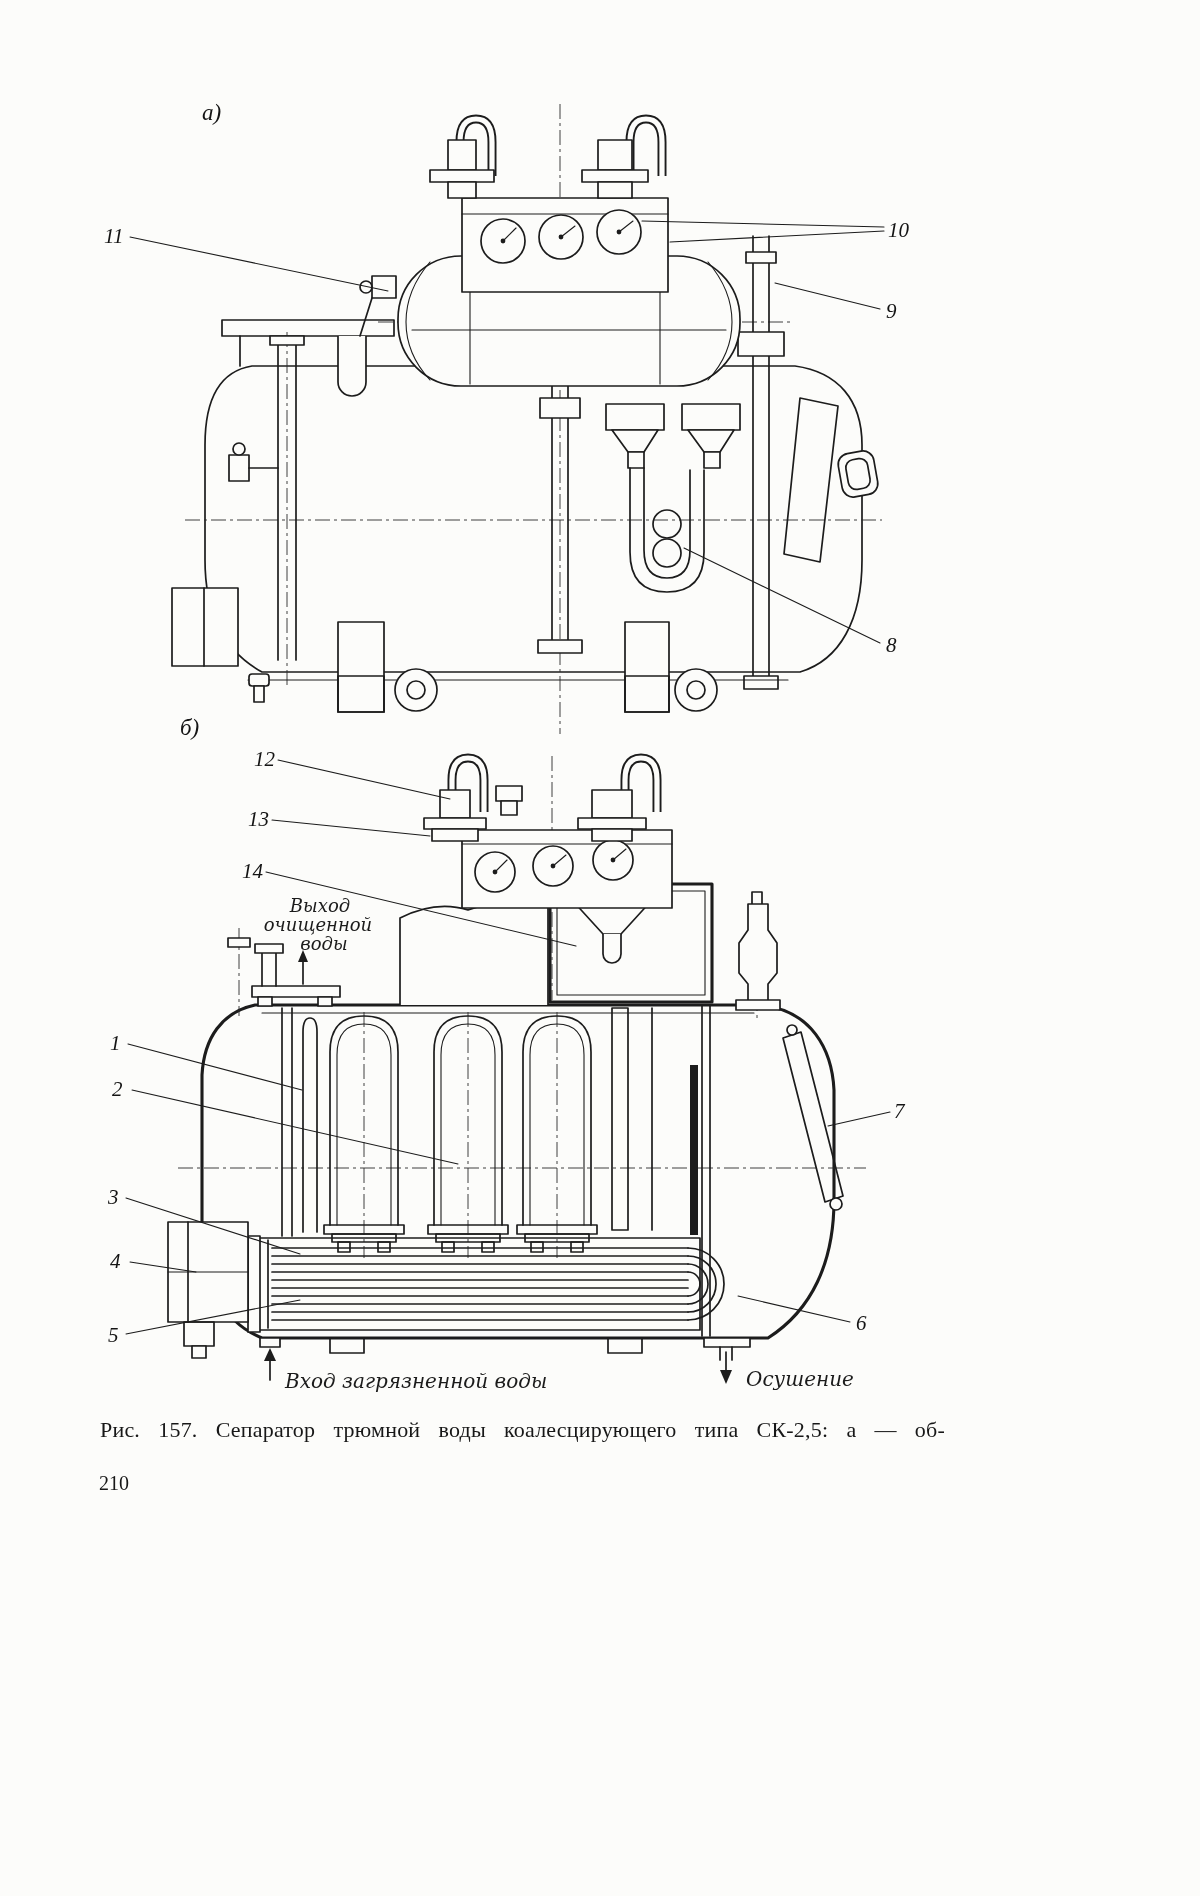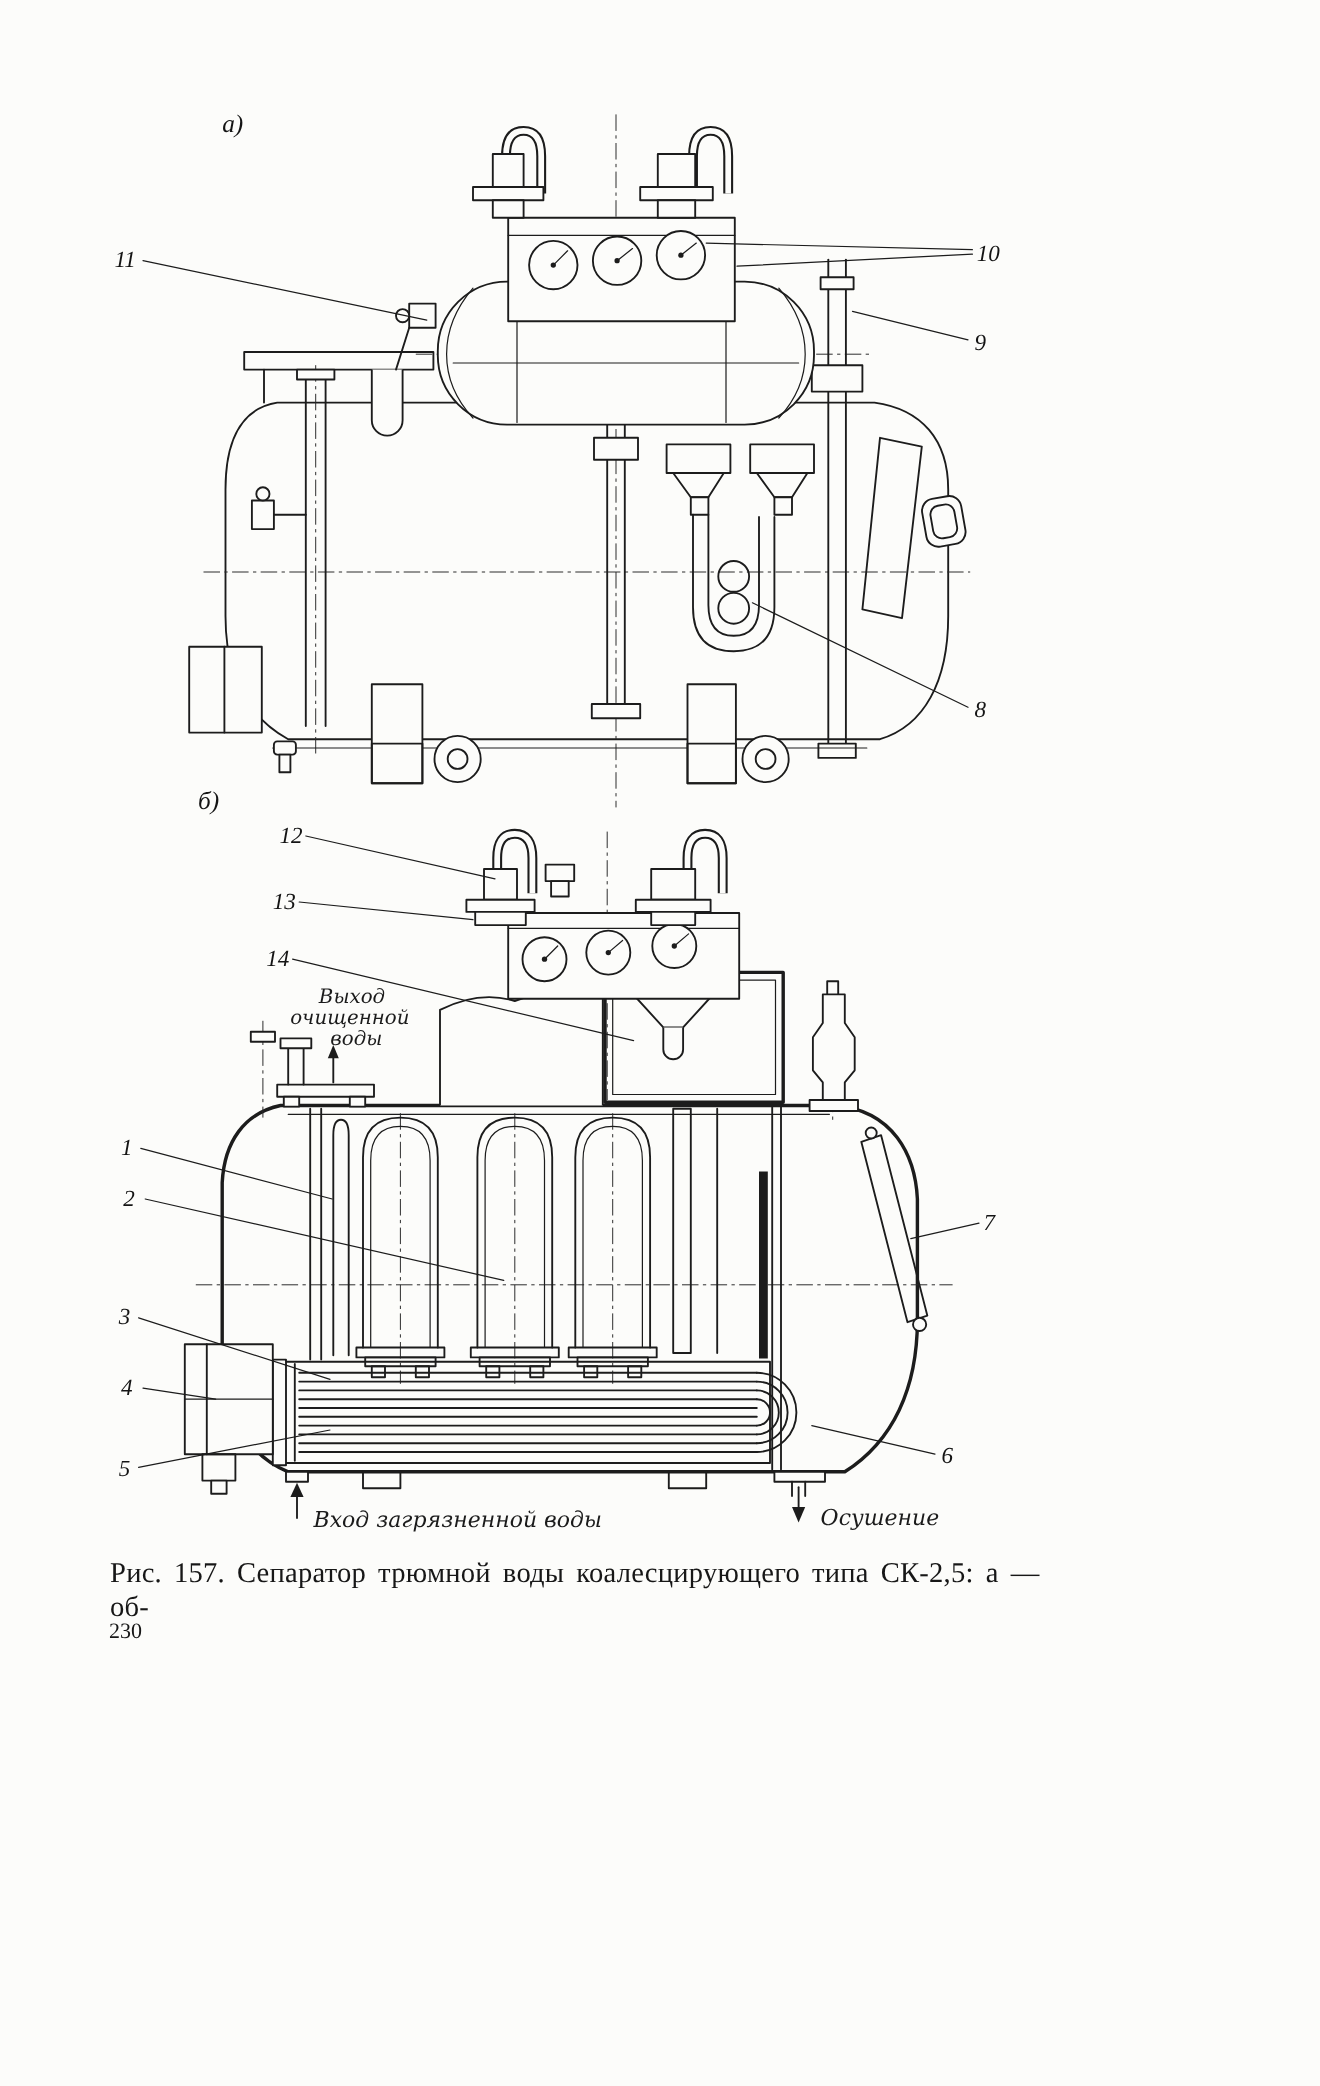--- a/index.html
+++ b/index.html
@@ -12,21 +12,21 @@
   svg .thin{stroke-width:1.1;}
   svg .dark{fill:#1c1c1c;stroke:none;}
   svg .cl{stroke:#2b2b2b;stroke-width:.9;fill:none;stroke-dasharray:15 4 3 4;}
   svg .tubeO{stroke:#1c1c1c;stroke-width:9;fill:none;}
   svg .tubeI{stroke:#fcfcfa;stroke-width:5.2;fill:none;}
   svg text{stroke:none;}
   .callout{font-family:"Liberation Serif",serif;font-style:italic;font-size:21px;fill:#141414;}
   .figlabel{font-family:"Liberation Serif",serif;font-style:italic;font-size:23px;fill:#141414;}
   .script{font-family:"DejaVu Serif",serif;font-style:italic;font-size:18px;fill:#1b1b1b;}
   .script-lg{font-size:20px;}
-  .caption{position:absolute;left:100px;top:1414px;width:845px;font-size:26px;line-height:31px;letter-spacing:.2px;}
+  .caption{position:absolute;left:100px;top:1414px;width:845px;font-size:22px;line-height:31px;letter-spacing:.2px;}
   .cap1{text-align:justify;text-align-last:justify;}
   .cap2{text-align:left;}
   .pageno{position:absolute;left:99px;top:1472px;font-size:20px;}
 </style>
 </head>
 <body>
 
 <div class="page">
 
 <svg width="1200" height="1896" viewBox="0 0 1200 1896">
@@ -384,15 +384,15 @@
       <text x="108" y="1342" class="callout">5</text>
       <line class="s thin" x1="850" y1="1322" x2="738" y2="1296"></line>
       <text x="856" y="1330" class="callout">6</text>
     </g>
   </g>
 </svg>
 
   <div class="caption">
     <div class="cap1">Рис. 157. Сепаратор трюмной воды коалесцирующего типа СК-2,5: а — об-</div>
   </div>
-  <div class="pageno">230</div>
+  <div class="pageno">210</div>
 
 </div>
 
 </body></html>

